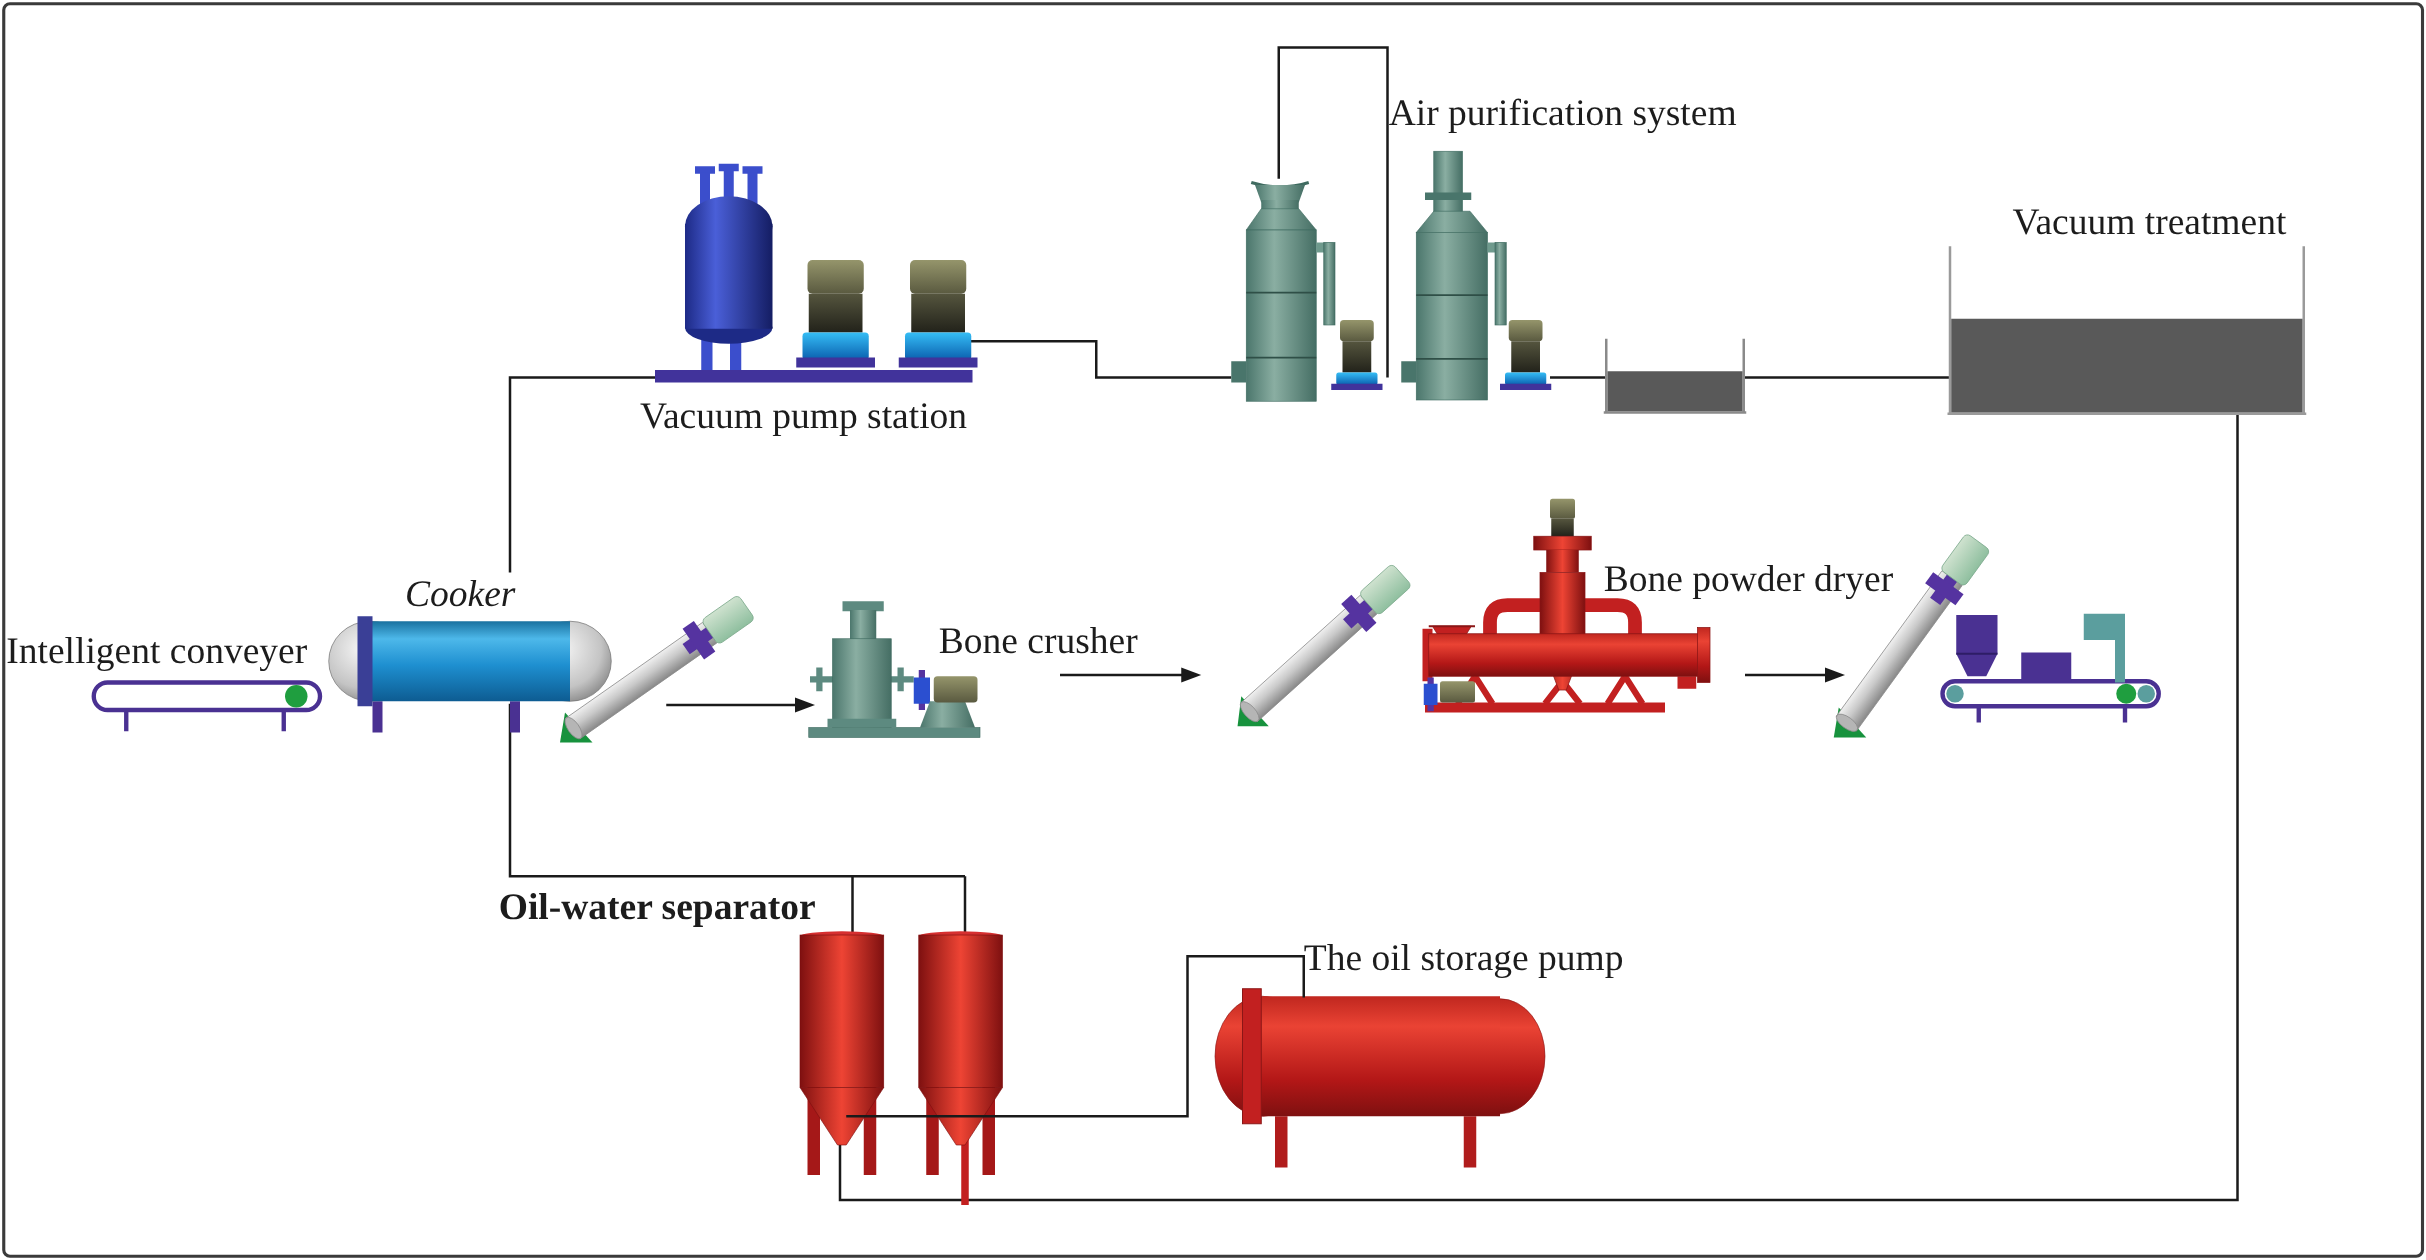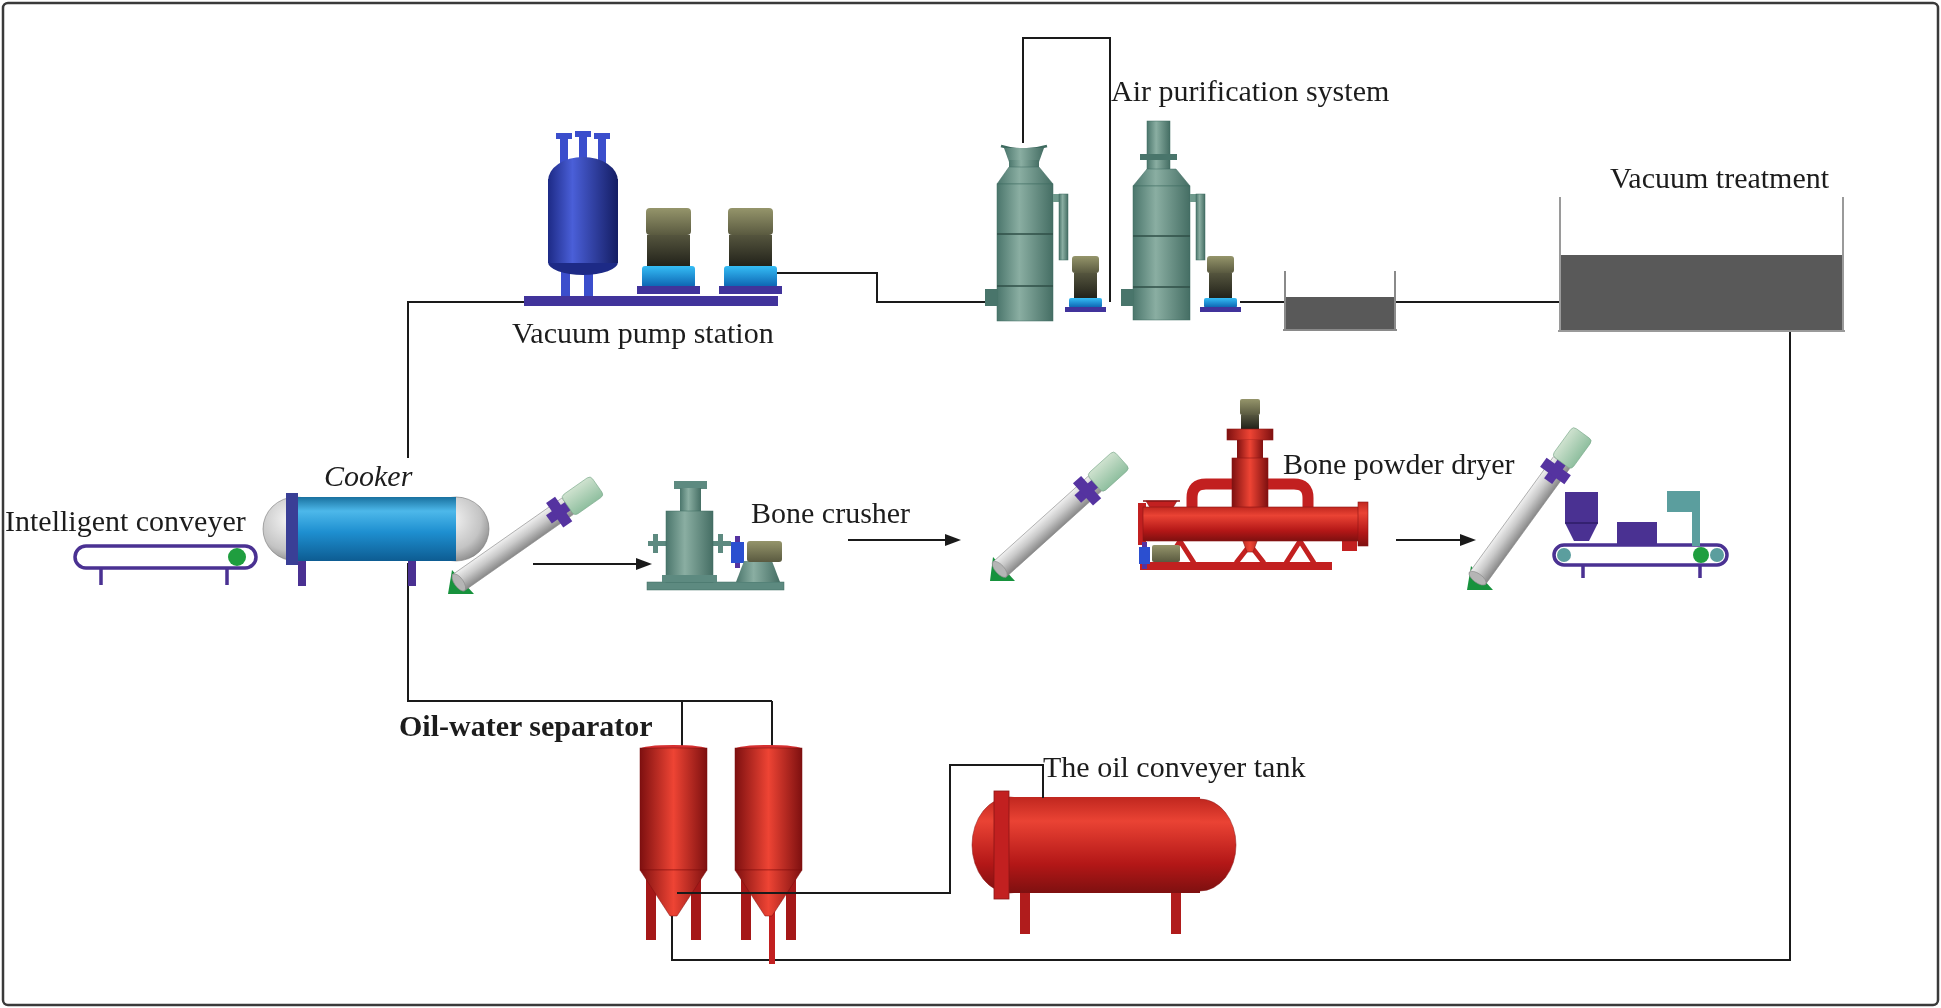--- a/index.html
+++ b/index.html
@@ -304,15 +304,15 @@
 </svg>
 
 <div class="label" style="left:5px;top:505px;">Intelligent conveyer</div>
 <div class="label" style="left:324px;top:460px;font-style:italic;">Cooker</div>
 <div class="label" style="left:512px;top:317px;">Vacuum pump station</div>
 <div class="label" style="left:1111px;top:75px;">Air purification system</div>
 <div class="label" style="left:1610px;top:162px;">Vacuum treatment</div>
 <div class="label" style="left:727px;top:497px;margin-left:24px;">Bone crusher</div>
 <div class="label" style="left:1283px;top:448px;">Bone powder dryer</div>
 <div class="label" style="left:399px;top:710px;font-weight:bold;">Oil-water separator</div>
-<div class="label" style="left:1043px;top:751px;">The oil conveyer tank</div>
+<div class="label" style="left:1043px;top:751px;">The oil storage pump</div>
 
 </div>
 
 </body></html>

